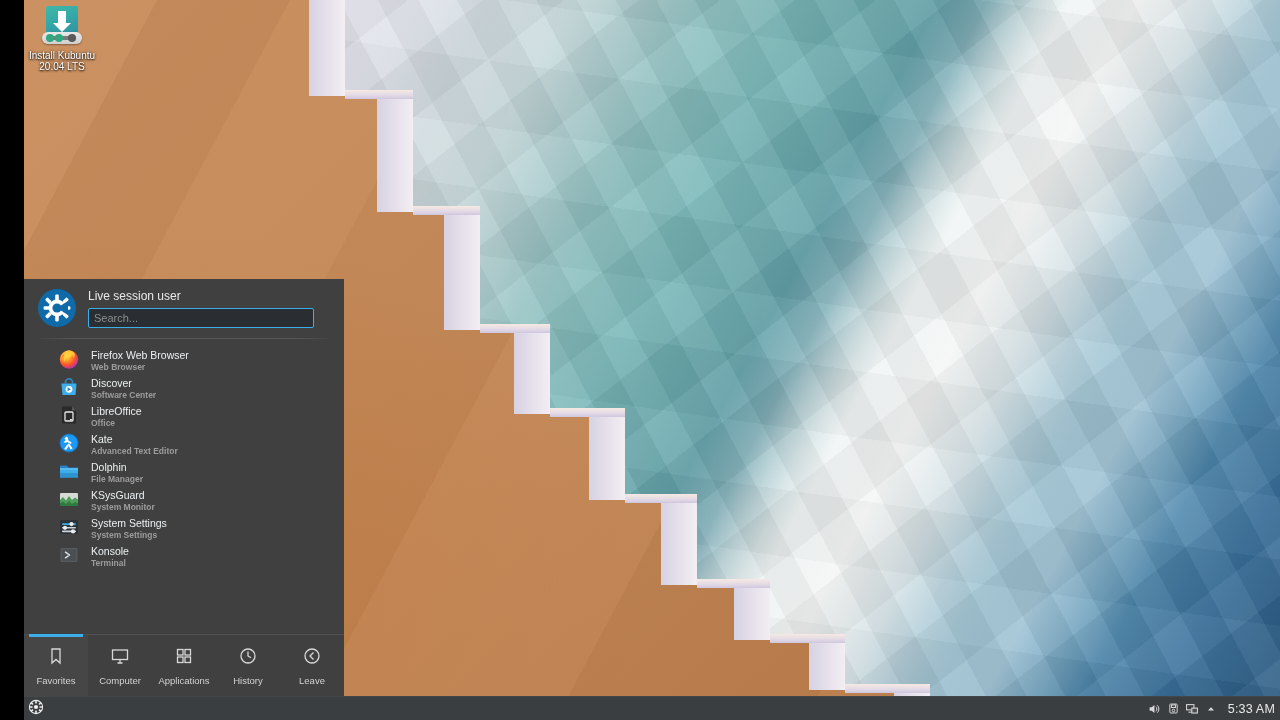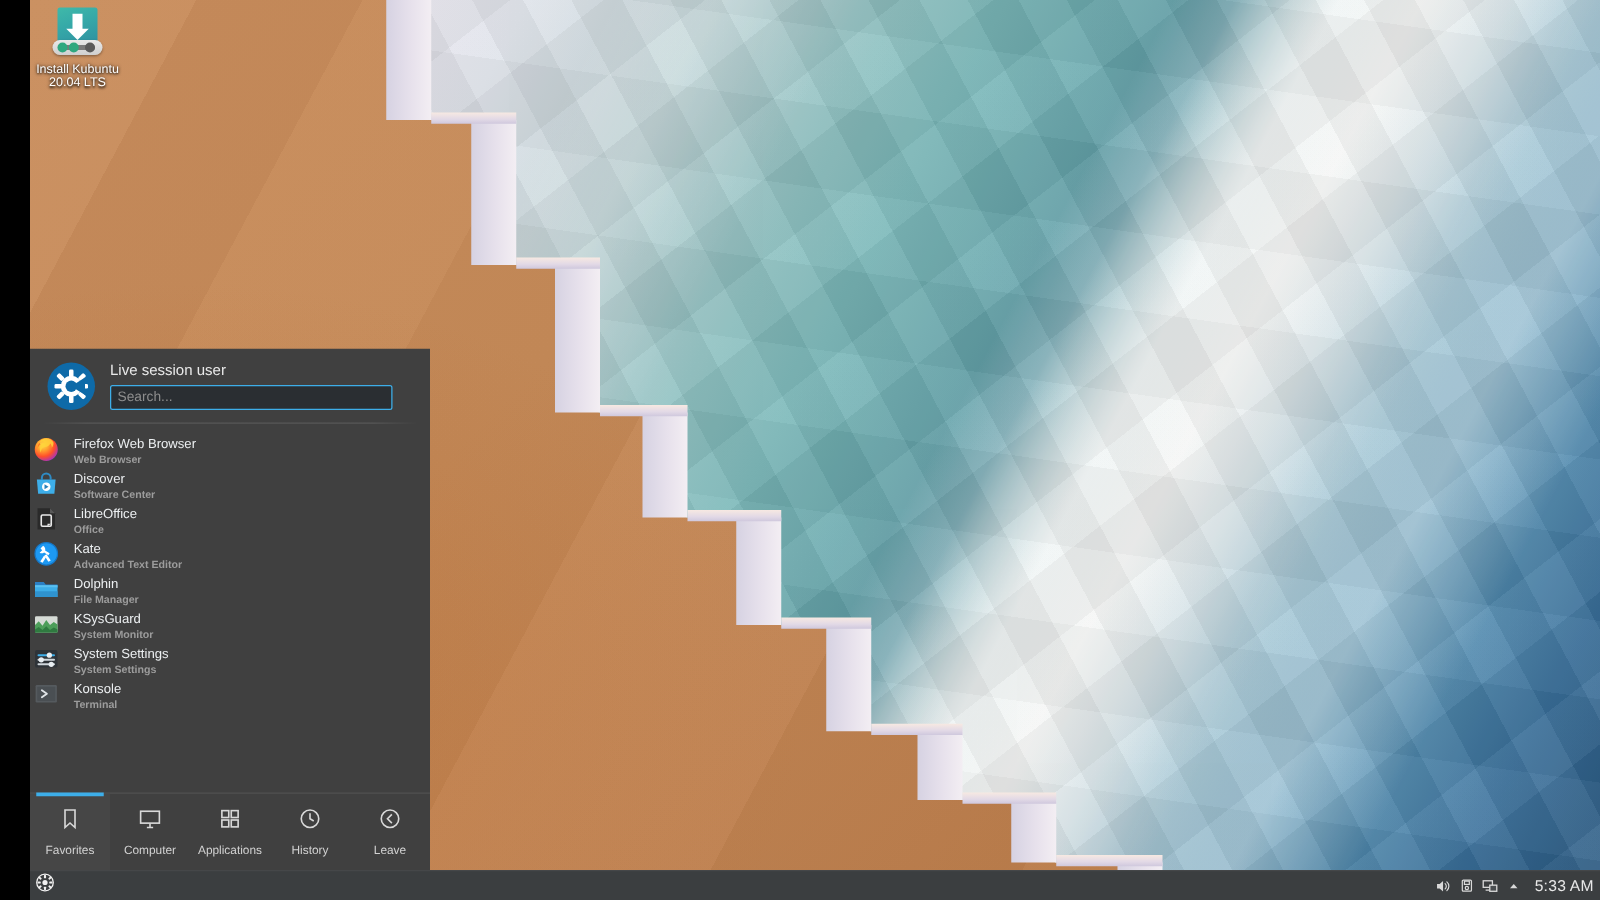--- a/index.html
+++ b/index.html
@@ -107,36 +107,36 @@
     text-shadow:0 1px 2px rgba(0,0,0,.85), 0 0 3px rgba(0,0,0,.7);
   }
 
   
   #kickoff{
     position:absolute; left:0; top:279px; width:320px; height:417px;
     background:#404040;
     display:flex; flex-direction:column;
     color:#e6e6e6;
   }
-  .ko-header{ display:flex; align-items:flex-end; padding:10px 30px 8px 14px; gap:12px; }
+  .ko-header{ display:flex; align-items:flex-start; padding:10px 30px 8px 14px; gap:12px; }
   .kubuntu-logo{ width:38px; height:38px; border-radius:50%; background:#0e6aa8; position:relative; flex:none; }
   .kubuntu-logo svg{ position:absolute; left:0; top:0; }
   .ko-headcol{ flex:1; min-width:0; }
   .ko-user{ font-size:12px; color:#e9e9e9; margin-bottom:5px; }
   .ko-search{
     width:100%; height:20px; background:#2a2e32;
     border:1px solid #3daee9; border-radius:2px;
     color:#d6d6d6; font-size:11px; font-family:"Liberation Sans", sans-serif;
     padding:0 5px; outline:none;
   }
   .ko-search::placeholder{ color:#8d8d8d; }
   .ko-sep{ height:1px; margin:2px 10px 0 10px; background:linear-gradient(90deg, rgba(255,255,255,0) 0%, rgba(255,255,255,.12) 12%, rgba(255,255,255,.12) 88%, rgba(255,255,255,0) 100%); }
 
   .ko-list{ flex:1; padding:6px 0 0 0; overflow:hidden; }
-  .ko-item{ display:flex; align-items:center; gap:11px; height:28px; padding:0 0 0 2px; cursor:pointer; }
+  .ko-item{ display:flex; align-items:center; gap:11px; height:28px; padding:0 0 0 34px; cursor:pointer; }
   .ko-ic{ width:22px; height:22px; flex:none; position:relative; }
   .ko-txt{ line-height:1.05; }
   .ko-name{ font-size:10.5px; color:#eceff1; }
   .ko-desc{ font-size:8.5px; color:#9c9c9c; margin-top:1px;font-weight:bold; }
 
   .ko-tabs{ height:62px; border-top:1px solid rgba(255,255,255,.09); display:flex; position:relative; }
   .ko-tab{ flex:1; display:flex; flex-direction:column; align-items:center; justify-content:center; gap:5px; cursor:pointer; position:relative; }
   .ko-tab .tl{ font-size:9.5px; color:#d2d2d2; }
   .ko-tab.active{ background:#464646; }
   .ko-tab.active::before{

